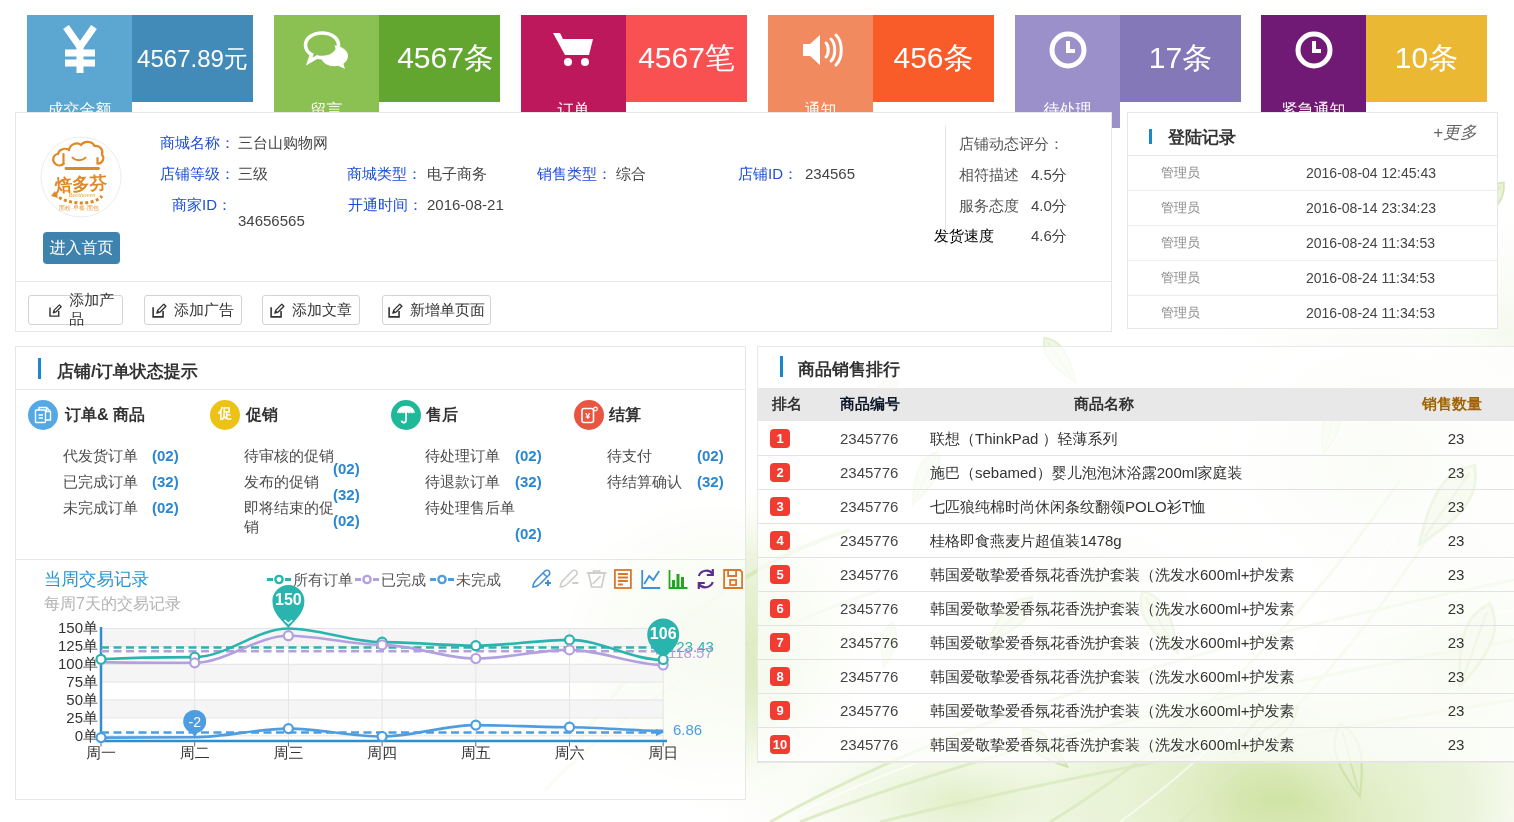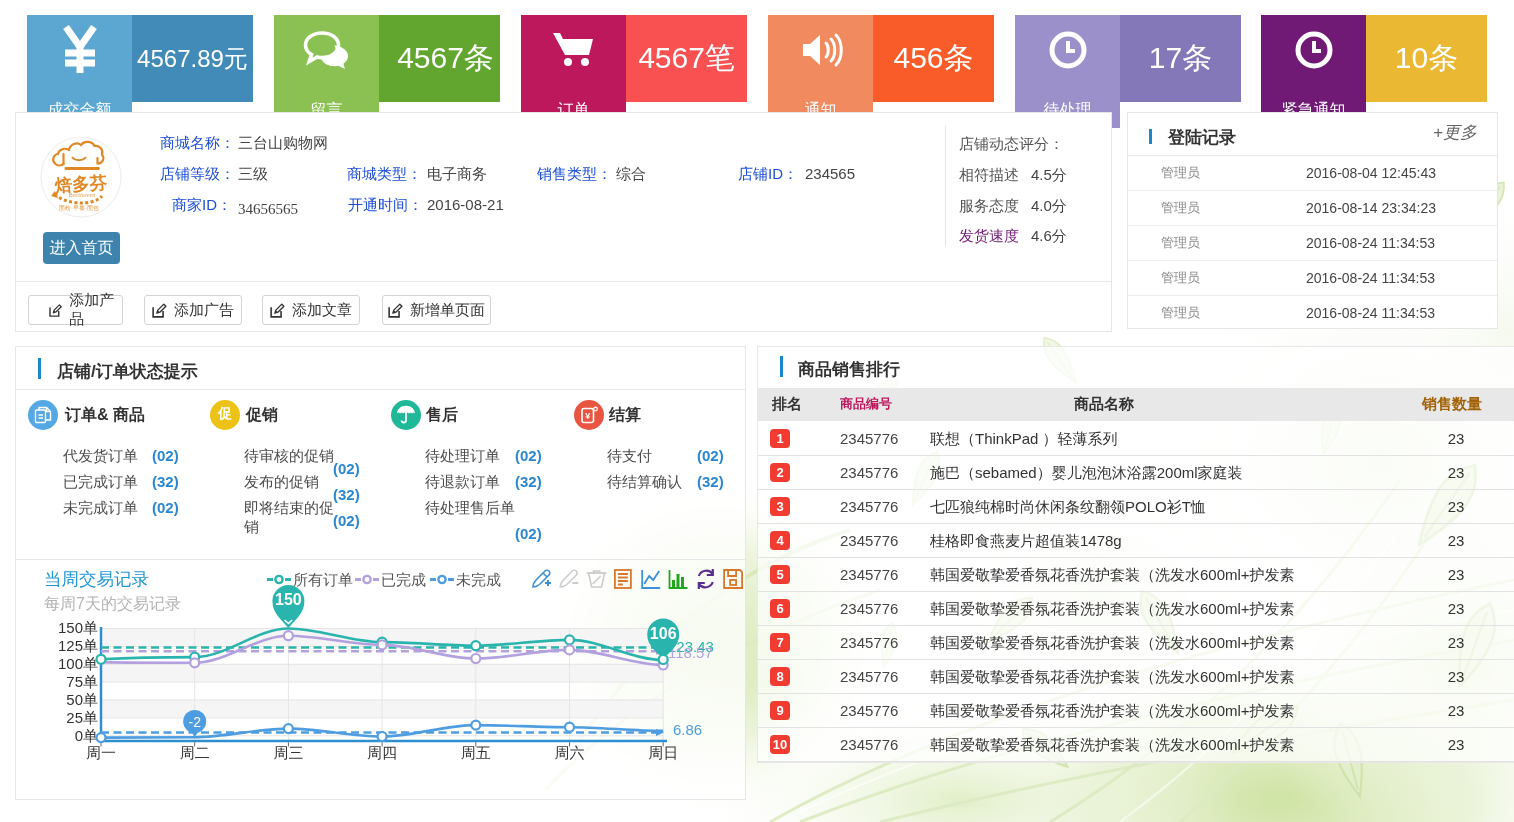--- a/index.html
+++ b/index.html
@@ -217,34 +217,34 @@
   <div class="gval" style="left:222px; top:21px;">三台山购物网</div>
   <div class="glabel" style="left:144px; top:52px;">店铺等级：</div>
   <div class="gval" style="left:222px; top:52px;">三级</div>
   <div class="glabel" style="left:331px; top:52px;">商城类型：</div>
   <div class="gval" style="left:411px; top:52px;">电子商务</div>
   <div class="glabel" style="left:521px; top:52px;">销售类型：</div>
   <div class="gval" style="left:600px; top:52px;">综合</div>
   <div class="glabel" style="left:722px; top:52px;">店铺ID：</div>
   <div class="gval" style="left:789px; top:52px;">234565</div>
   <div class="glabel" style="left:156px; top:83px;">商家ID：</div>
-  <div class="gval" style="left:222px; top:88px;font-family:Liberation Serif, serif;">34656565</div>
+  <div class="gval" style="left:222px; top:99px;">34656565</div>
   <div class="glabel" style="left:332px; top:83px;">开通时间：</div>
   <div class="gval" style="left:411px; top:83px;">2016-08-21</div>
 
   <div class="abs" style="left:27px; top:119px; width:77px; height:32px; background:#3e83ad; border-radius:4px;
        color:#fff; font-size:16px; text-align:center; line-height:32px;">进入首页</div>
 
   <div class="abs" style="left:929px; top:13px; width:1px; height:120px; background:#e5e5e5;"></div>
   <div class="gval" style="left:943px; top:22px; color:#555;">店铺动态评分：</div>
   <div class="gval" style="left:943px; top:53px; color:#555;">相符描述</div>
       <div class="gval" style="left:1015px; top:53px;">4.5分</div>
   <div class="gval" style="left:943px; top:84px; color:#555;">服务态度</div>
       <div class="gval" style="left:1015px; top:84px;">4.0分</div>
-  <div class="gval" style="left:943px; top:114px; color:#701a75;">发货速度</div>
+  <div class="gval" style="left:918px; top:114px; color:#000000;">发货速度</div>
       <div class="gval" style="left:1015px; top:114px;">4.6分</div>
 
   <div class="abs" style="left:0; top:168px; width:100%; height:1px; background:#e8e8e8;"></div>
 
   <div class="btn-edit" style="left:12px; width:95px;padding-left:20px;"><svg width="15" height="15" viewBox="0 0 16 16">
           <path d="M1.2 4.5 L1.2 14.8 L11.8 14.8 L11.8 8.5" fill="none" stroke="#333" stroke-width="1.7"></path>
           <path d="M5.2 10.8 L6.2 7.6 L12.6 1.2 L14.8 3.4 L8.4 9.8 L5.2 10.8 Z" fill="none" stroke="#333" stroke-width="1.5" stroke-linejoin="round"></path>
           <path d="M5.2 10.8 L6.4 7.9 L8.1 9.6 Z" fill="#333"></path>
         </svg>添加产品</div>
   <div class="btn-edit" style="left:128px; width:98px;"><svg width="15" height="15" viewBox="0 0 16 16">
@@ -518,21 +518,21 @@
       <text x="178.7" y="119.5" font-size="14" fill="#fff" text-anchor="middle">-2</text>
     </g>
   </svg>
 </div>
 
 <div class="abs" style="left:757px; top:346px; width:875px; height:417px; background:rgba(255,255,255,0.72); border:1px solid #e8e8e8;">
   <div class="ptitle-bar" style="left:22px; top:9px; height:21px;"></div>
   <div class="ptitle" style="left:40px; top:11px;">商品销售排行</div>
   <div class="abs" style="left:0; top:41px; width:100%; height:33px; background:#e8e8e8;"></div>
   <div class="abs" style="left:14px; top:48px; font-size:15px; font-weight:bold; color:#333;">排名</div>
-  <div class="abs" style="left:82px; top:48px; font-size:13px; font-weight:bold; color:#be185d;">商品编号</div>
+  <div class="abs" style="left:82px; top:48px; font-size:15px; font-weight:bold; color:#0f172a;">商品编号</div>
   <div class="abs" style="left:196px; top:48px; width:300px; text-align:center; font-size:15px; font-weight:bold; color:#333;">商品名称</div>
   <div class="abs" style="left:664px; top:48px; width:60px; text-align:right; font-size:15px; font-weight:bold; color:#a16207;">销售数量</div>
   <div class="trow" style="top:74px;">
         <span class="badge">1</span>
         <span class="tnum">2345776</span>
         <span class="tname">联想（ThinkPad ）轻薄系列</span>
         <span class="tqty">23</span>
       </div>
   <div class="trow" style="top:108px;">
         <span class="badge">2</span>

